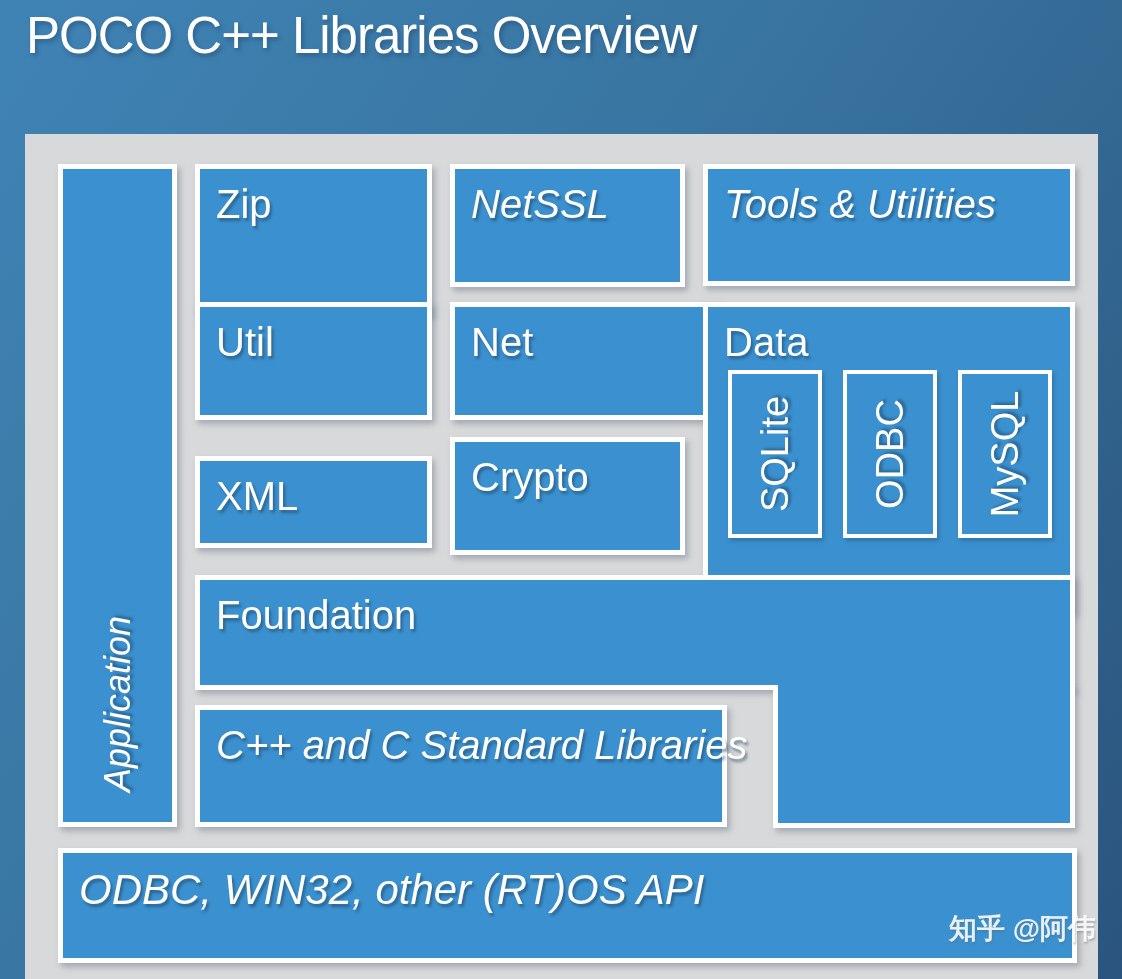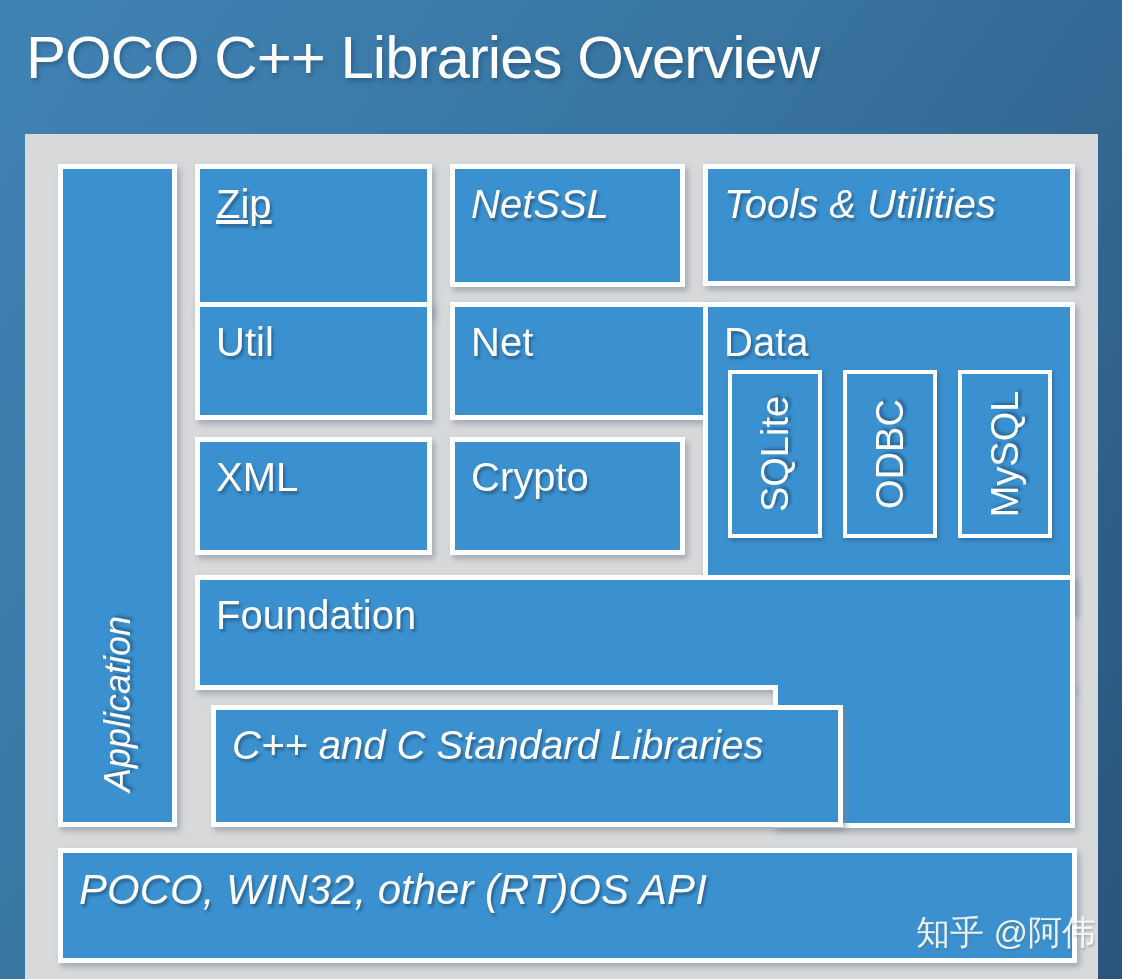--- a/index.html
+++ b/index.html
@@ -5,22 +5,22 @@
   html, body { margin: 0; padding: 0; }
   body {
     width: 1122px; height: 979px; overflow: hidden;
     font-family: "Liberation Sans", sans-serif;
   }
   #page {
     position: relative; width: 1122px; height: 979px;
     background: linear-gradient(125deg, #3f83b5 0%, #38749f 45%, #2a547d 100%);
   }
   .title {
-    position: absolute; left: 26px; top: 20px;
-    font-size: 60px; line-height: 1.25; color: #fff;
+    position: absolute; left: 26px; top: 4px;
+    font-size: 51px; line-height: 1.25; color: #fff;
     letter-spacing: -1px; white-space: nowrap;
     text-shadow: 2px 3px 4px rgba(25,55,90,0.40);
   }
   .panel {
     position: absolute; left: 25px; top: 134px;
     width: 1073px; height: 845px;
     background: #d8d9da;
   }
   .blk {
     position: absolute; box-sizing: border-box;
@@ -43,45 +43,46 @@
   .sub {
     position: absolute; box-sizing: border-box;
     width: 94px; height: 168px; top: 63px;
     background: transparent; border: 4px solid #ffffff;
     box-shadow: 2px 3px 4px rgba(25,65,105,0.35);
   }
   .sub .rot { font-size: 38px; }
   
   .b-application { left: 58px; top: 164px; width: 119px; height: 663px; }
   .b-application .rot { top: 82%; font-size: 36px; }
-  .b-zip        { left: 195px; top: 164px; width: 237px; height: 152px; text-decoration: underline; }
+  .b-zip        { left: 195px; top: 164px; width: 237px; height: 152px; }
   .b-netssl     { left: 450px; top: 164px; width: 235px; height: 123px; font-style: italic; }
   .b-tools      { left: 703px; top: 164px; width: 372px; height: 122px; }
   .b-util       { left: 195px; top: 302px; width: 237px; height: 118px; }
   .b-net        { left: 450px; top: 302px; width: 268px; height: 118px; }
   .b-data       { left: 703px; top: 302px; width: 372px; height: 312px; }
-  .b-xml        { left: 195px; top: 437px; width: 237px; height: 118px; }
+  .b-xml        { left: 195px; top: 456px; width: 237px; height: 92px; }
   .b-crypto     { left: 450px; top: 437px; width: 235px; height: 118px; }
   .b-foundation { left: 195px; top: 575px; width: 880px; height: 115px; }
   .b-foundation-ext { left: 773px; top: 685px; width: 302px; height: 143px; }
   .b-foundation-patch {
     position: absolute; left: 778px; top: 680px; width: 292px; height: 14px;
     background: #3b91cf;
   }
-  .b-std        { left: 195px; top: 705px; width: 632px; height: 122px; margin-left: 16px; }
+  .b-std        { left: 195px; top: 705px; width: 532px; height: 122px; }
   .b-os         { left: 58px;  top: 848px; width: 1019px; height: 115px; }
   .b-os .lbl    { font-size: 42px; }
   .sub-sqlite { left: 20px; }
   .sub-odbc   { left: 135px; }
   .sub-mysql  { left: 250px; }
   .watermark {
     position: absolute; right: 26px; top: 910px;
-    font-size: 34px; color: rgba(255,255,255,0.88);
+    font-size: 28px; color: rgba(255,255,255,0.88);
     white-space: nowrap; z-index: 20;
     text-shadow: 1px 2px 2px rgba(90,100,112,0.35);
+    font-weight: bold;
   }
 </style>
 </head>
 <body>
 
 <div id="page">
 
   <div class="title">POCO C++ Libraries Overview</div>
 
   <div class="panel"></div>
@@ -135,18 +136,18 @@
     <span class="lbl">Foundation</span>
   </div>
   <div class="blk b-foundation-ext"></div>
   <div class="b-foundation-patch"></div>
 
   <div class="blk b-std">
     <span class="lbl it">C++ and C Standard Libraries</span>
   </div>
 
   <div class="blk b-os">
-    <span class="lbl it">POCO, WIN32, other (RT)OS API</span>
+    <span class="lbl it">ODBC, WIN32, other (RT)OS API</span>
   </div>
 
   <div class="watermark">知乎 @阿伟</div>
 
 </div>
 
 </body></html>

